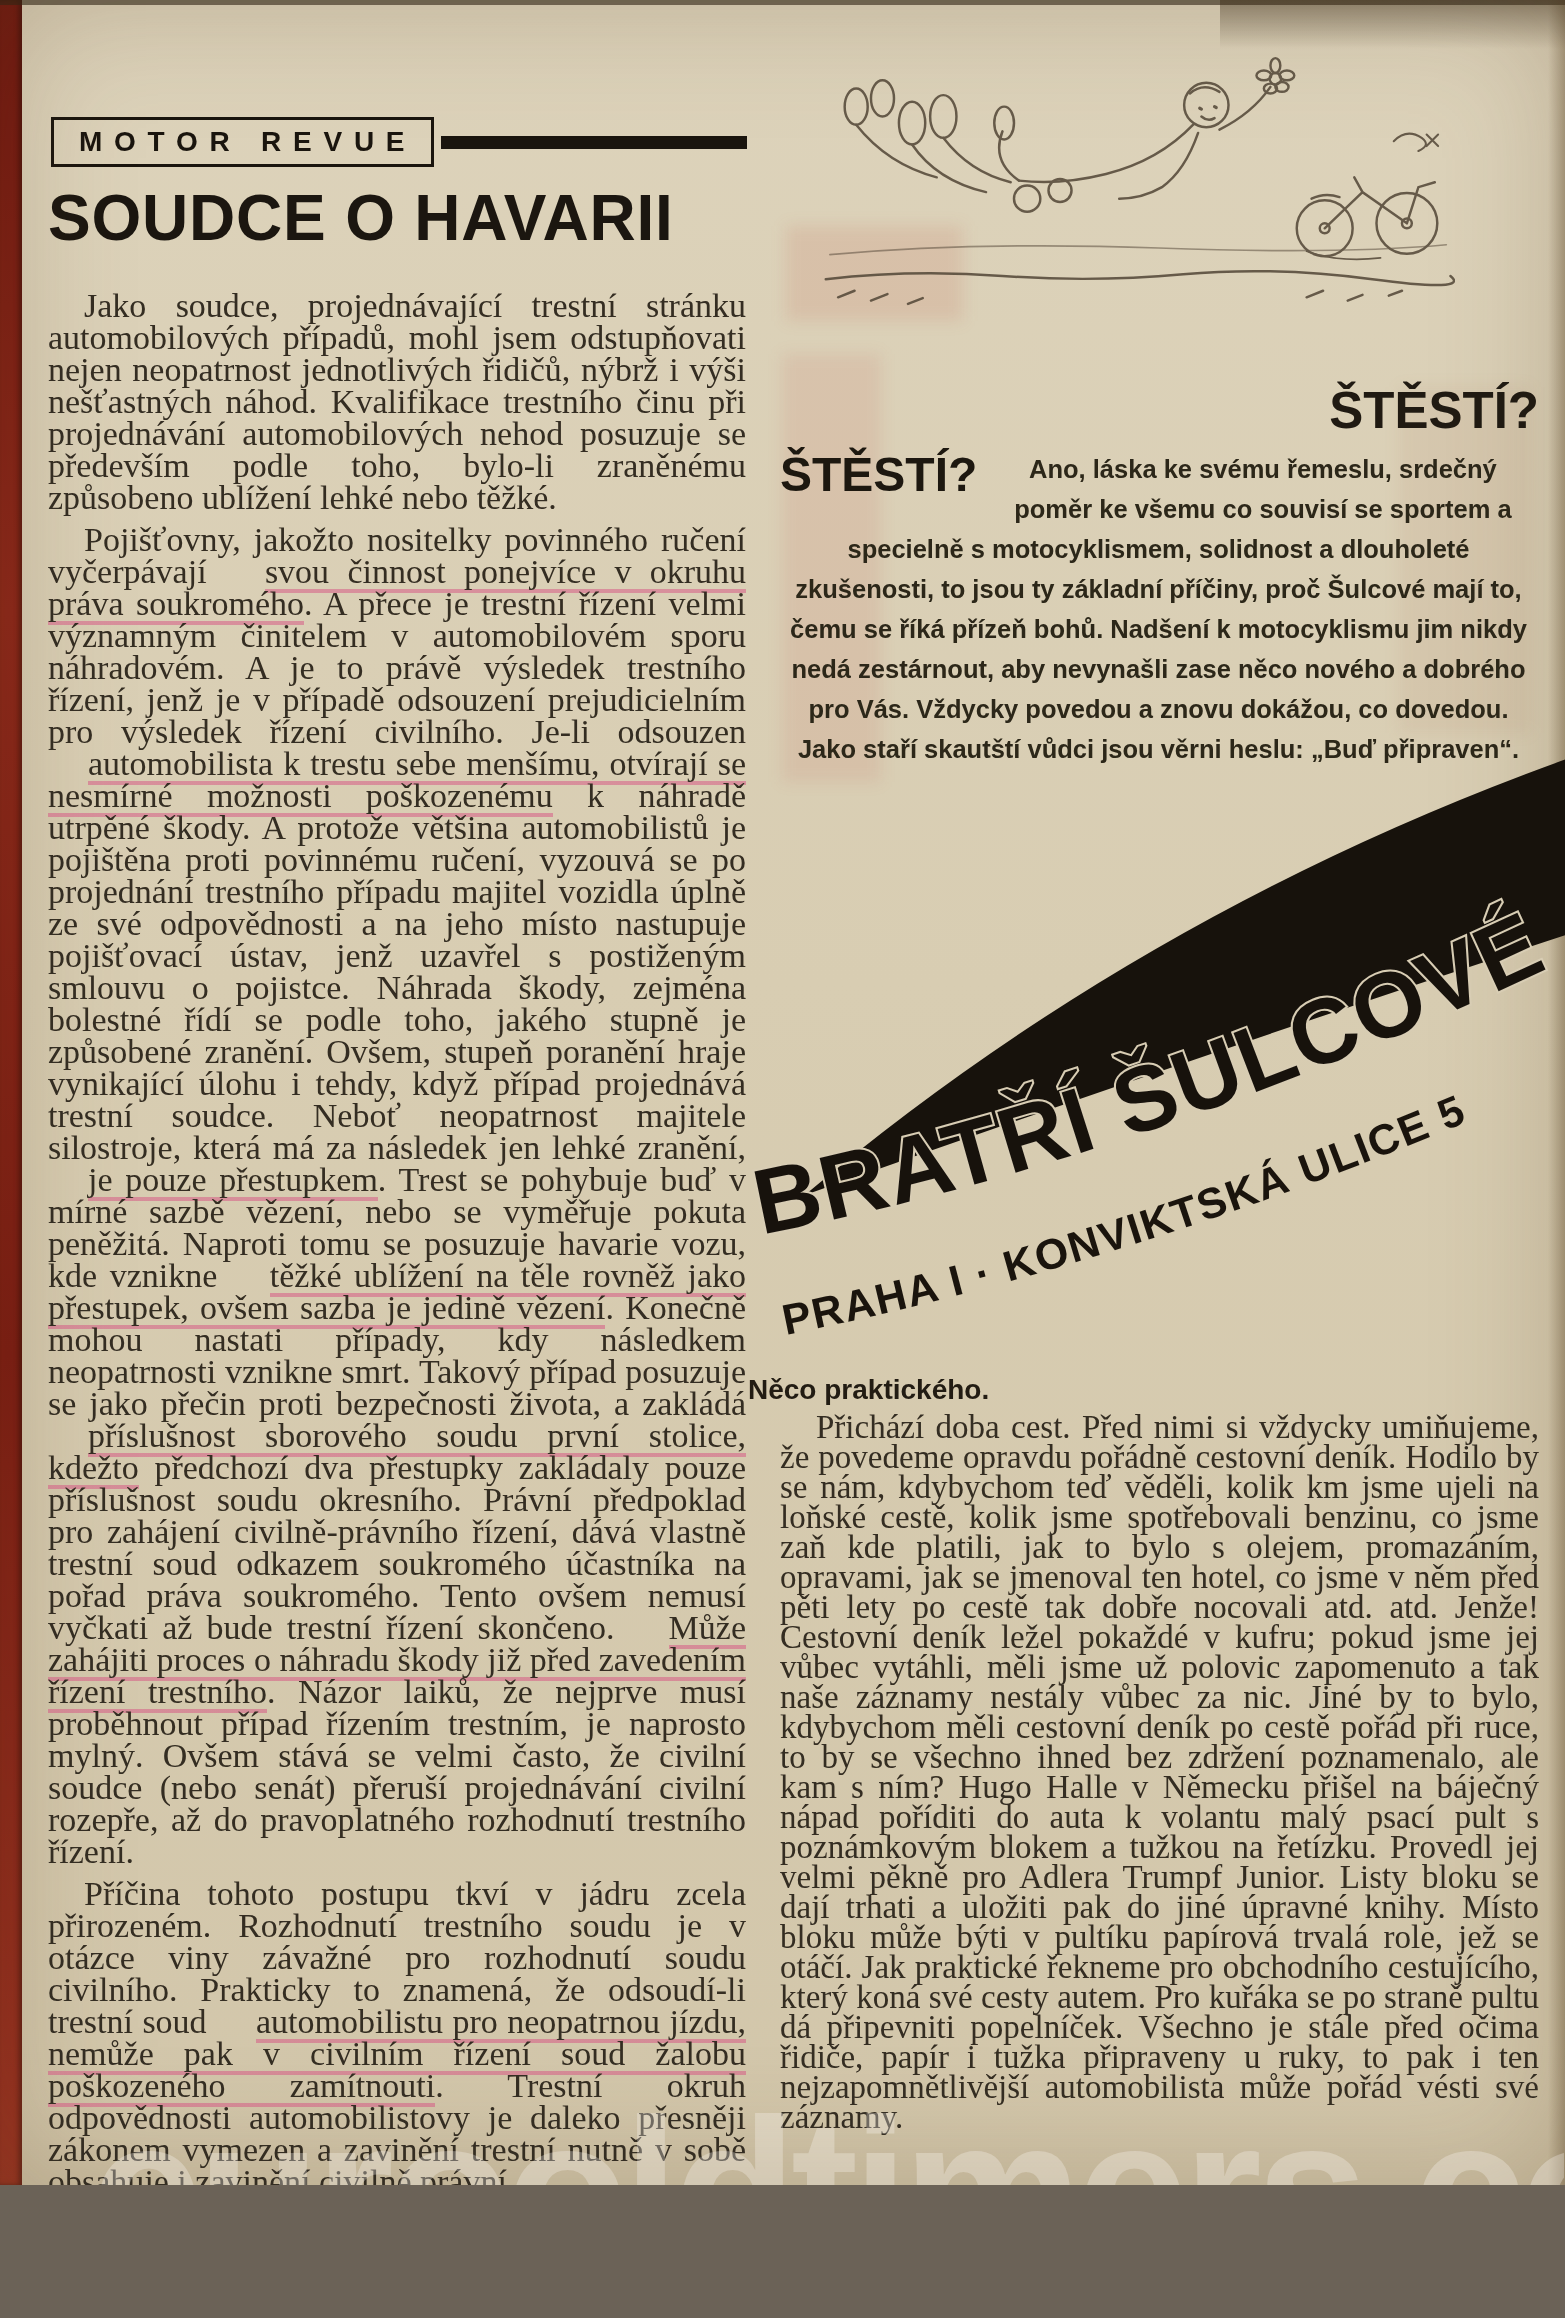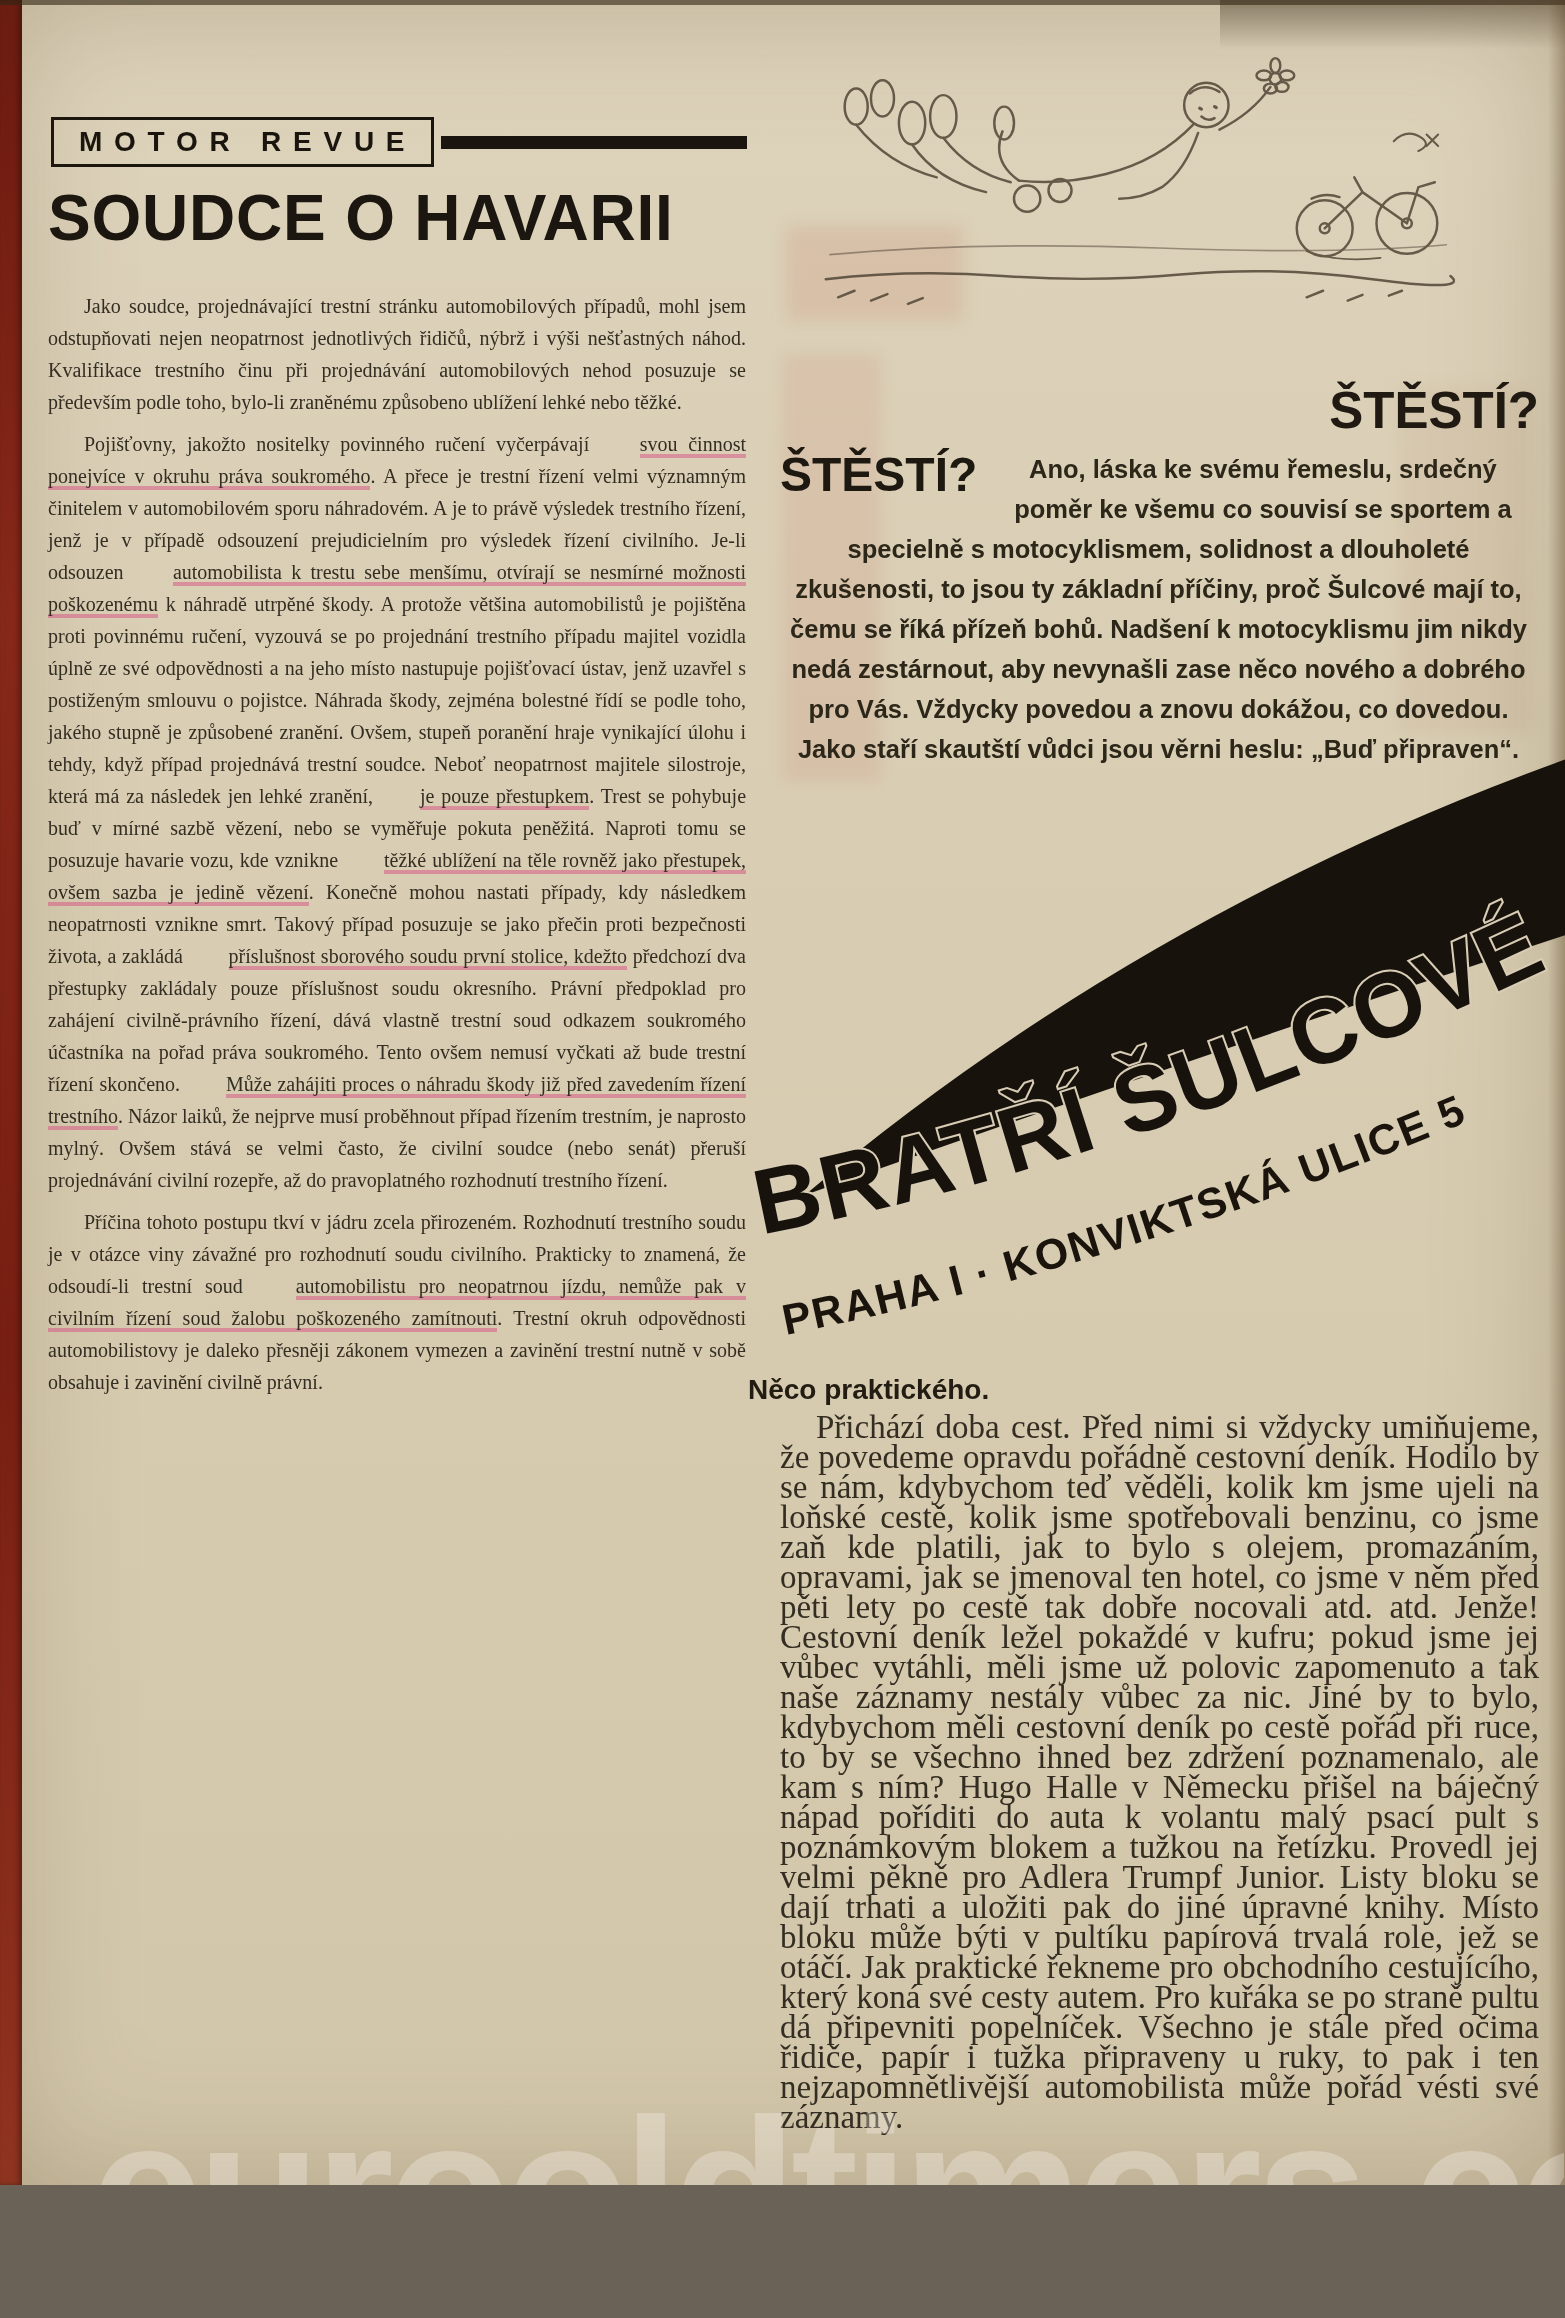--- a/index.html
+++ b/index.html
@@ -27,21 +27,21 @@
   .masthead{position:absolute;left:51px;top:117px;width:696px;display:flex;align-items:center;}
   .masthead-box{border:3.3px solid #1a150e;padding:8.2px 15px 8.2px 25px;
     font:700 28px/1 "Liberation Sans",sans-serif;letter-spacing:.42em;color:#1a150e;white-space:nowrap;}
   .masthead-bar{flex:1;height:13px;background:#1a150e;margin-left:6.6px;}
 
   .article-title{position:absolute;left:48px;top:186px;width:708px;
     font:700 64px/1 "Liberation Sans",sans-serif;letter-spacing:0.8px;color:#1b1610;}
 
   
   .col-left{position:absolute;left:48px;top:290px;width:698px;z-index:2;}
-  p.body{font-size:20px;line-height:32px;text-align:justify;text-indent:36px;
+  p.body{font-size:34px;line-height:32px;text-align:justify;text-indent:36px;
     color:#342d22;margin:0 0 10px;}
   .practical p.body{font-size:33px;line-height:30px;margin:0;}
   .signature{text-align:right;font:italic 700 25.5px/31px "Liberation Serif",serif;
     color:#2e2820;padding-right:5px;}
   .pink-ul{background-image:linear-gradient(to top,rgba(214,80,130,.5) 0 4.1px,rgba(0,0,0,0) 4.1px);
     padding-bottom:3px;margin-left:40px;}
 
   
   .illus{position:absolute;left:813px;top:8.2px;width:642px;height:337px;z-index:1;}
 

